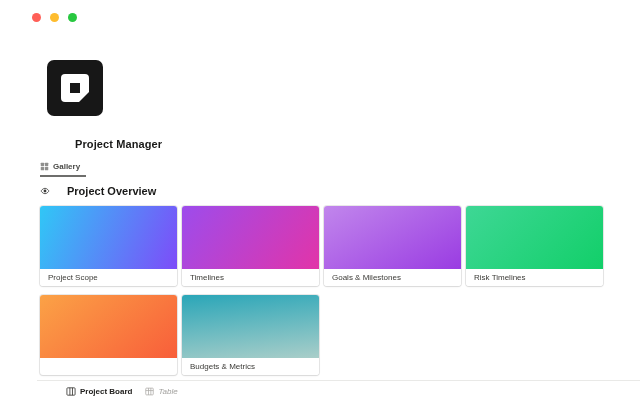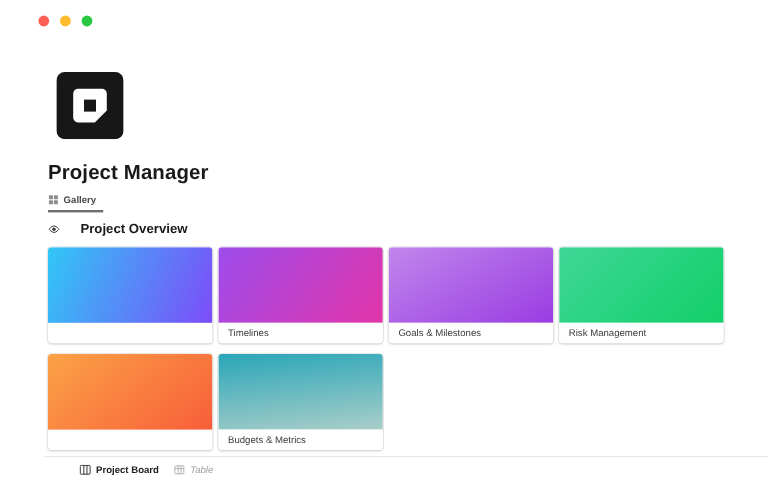--- a/index.html
+++ b/index.html
@@ -13,25 +13,26 @@
   
   .traffic { position: absolute; top: 13px; left: 32px; display: flex; gap: 9px; }
   .traffic .dot { width: 9px; height: 9px; border-radius: 50%; display: block; }
 
   .content { padding-left: 40px; padding-right: 37px; }
 
   .page-logo { margin-left: 7px; margin-top: 60px; width: 56px; height: 56px; display: block; }
 
   .page-title {
     margin-top: 19px;
-    font-size: 17px;
+    font-size: 11px;
     line-height: 18px;
     font-weight: 700;
     letter-spacing: 0.1px;
     color: #191918;
+    margin-left: 35px;
   }
 
   
   .tabbar { margin-top: 6px; display: flex; }
   .tab {
     display: flex; align-items: center; gap: 4px;
     padding: 3px 6px 4px 0;
     border-bottom: 2px solid #6e6e6c;
     cursor: pointer;
   }
@@ -119,40 +120,43 @@
       <path d="M12 5.5 C6.5 5.5 2.5 12 2.5 12 S6.5 18.5 12 18.5 21.5 12 21.5 12 17.5 5.5 12 5.5 z" fill="none" stroke="#3a3a38" stroke-width="2"></path>
       <circle cx="12" cy="12" r="3.4" fill="#3a3a38"></circle>
     </svg>
     <span class="section-title">Project Overview</span>
   </div>
 
   <div class="gallery">
 
     <div class="card">
       <div class="cover" style="background: linear-gradient(112deg, rgb(48, 199, 246) 0%, rgb(125, 76, 249) 100%);"></div>
+      <div class="card-title-row">
+        <span class="card-title">Project Scope</span>
+      </div>
     </div>
 
     <div class="card">
       <div class="cover" style="background: linear-gradient(125deg, rgb(157, 76, 236) 0%, rgb(226, 52, 168) 100%);"></div>
       <div class="card-title-row">
         <span class="card-title">Timelines</span>
       </div>
     </div>
 
     <div class="card">
       <div class="cover" style="background: linear-gradient(150deg, rgb(193, 134, 236) 0%, rgb(154, 60, 226) 100%);"></div>
       <div class="card-title-row">
         <span class="card-title">Goals &amp; Milestones</span>
       </div>
     </div>
 
     <div class="card">
       <div class="cover" style="background: linear-gradient(135deg, rgb(62, 215, 149) 0%, rgb(18, 207, 105) 100%);"></div>
       <div class="card-title-row">
-        <span class="card-title">Risk Management</span>
+        <span class="card-title">Risk Timelines</span>
       </div>
     </div>
 
     <div class="card">
       <div class="cover" style="background: linear-gradient(140deg, rgb(251, 162, 70) 0%, rgb(248, 94, 58) 100%);"></div>
     </div>
 
     <div class="card">
       <div class="cover" style="background: linear-gradient(174deg, rgb(42, 166, 184) 0%, rgb(169, 206, 201) 100%);"></div>
       <div class="card-title-row">

